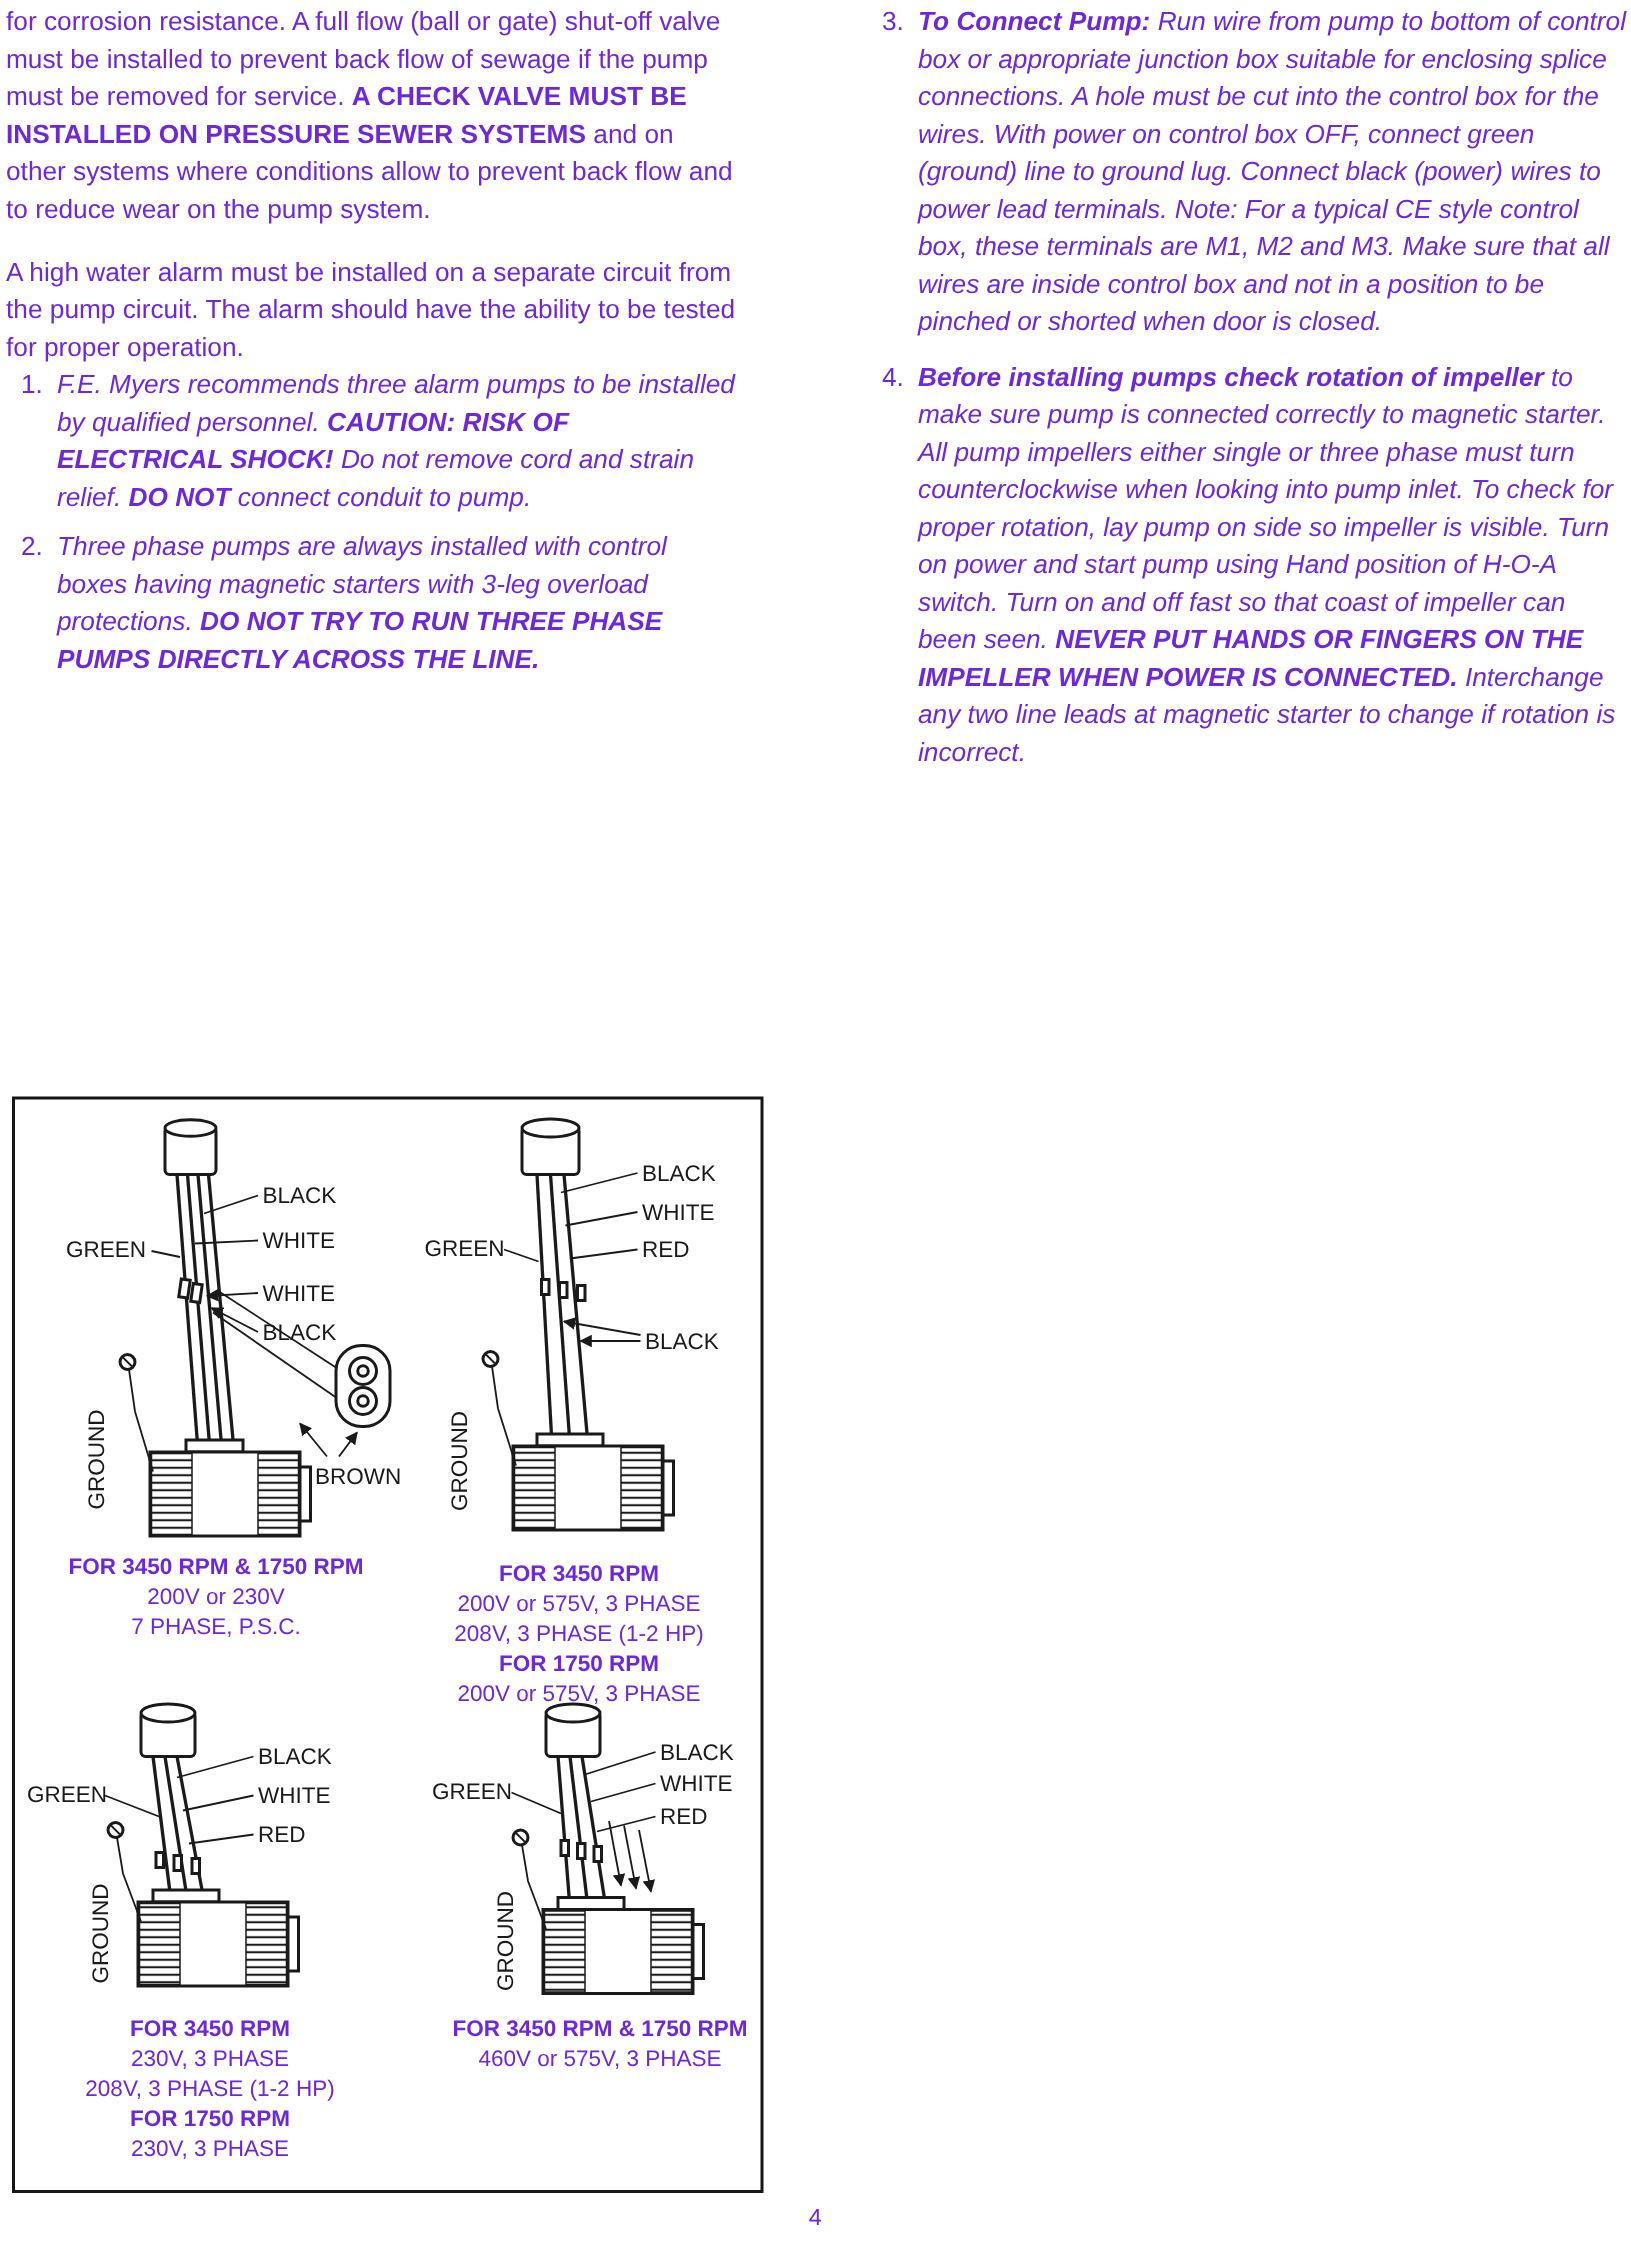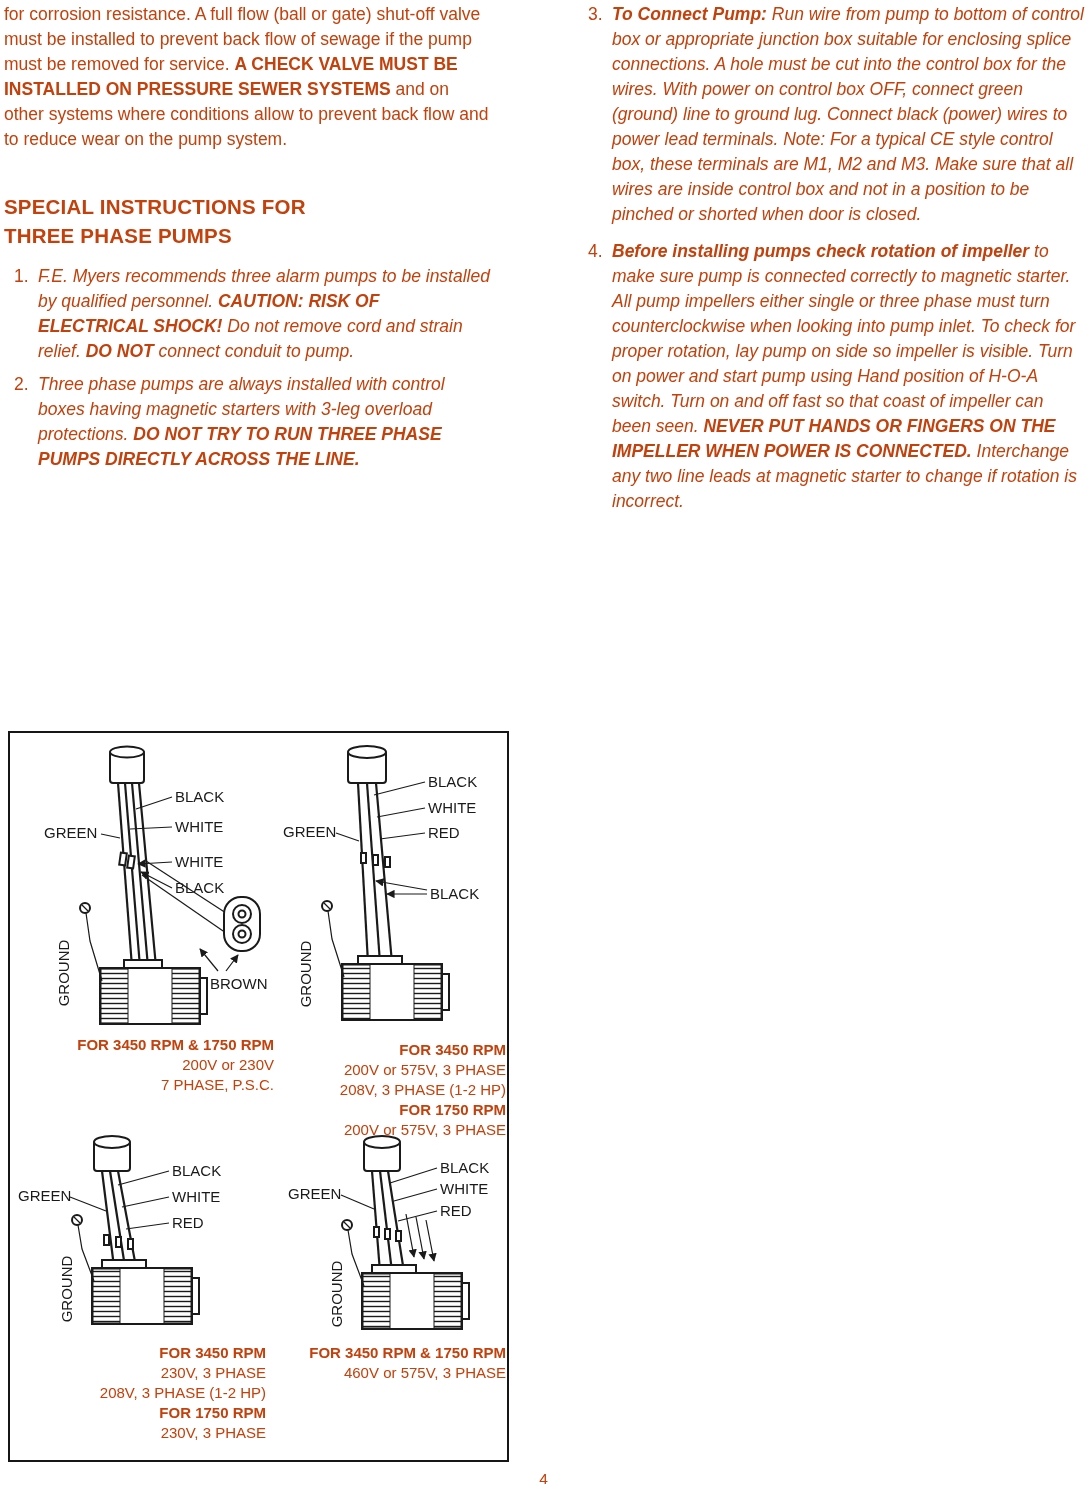--- a/index.html
+++ b/index.html
@@ -1,18 +1,18 @@
 <!DOCTYPE html>
 <html><head>
 <meta charset="utf-8">
 <style>
   html,body { margin:0; padding:0; background:#ffffff; }
   .page {
     position:relative; width:1087px; height:1494px; background:#fff;
-    font-family:"Liberation Sans", sans-serif; color:#c2410c; overflow:hidden;
+    font-family:"Liberation Sans", sans-serif; color:#6d28d9; overflow:hidden;
   }
   .col { position:absolute; top:2px; }
   .col-left  { left:4px;   width:487px; }
   .col-right { left:588px; width:497px; }
   .body-text { font-size:17.5px; line-height:25px; margin:0 0 17px 0; }
   .body-text:last-of-type { margin-bottom:0; }
   b { font-weight:bold; }
   .section-heading {
     font-size:20.5px; line-height:29px; font-weight:bold; margin:40px 0 14px 0;
     white-space:pre-line; letter-spacing:0.2px;
@@ -33,40 +33,39 @@
   .d2 { left:256px; top:8px;   width:240px; }
   .d3 { left:4px;   top:396px; width:252px; }
   .d4 { left:256px; top:396px; width:240px; }
   .diagram svg { display:block; }
   svg text { font-size:15px; fill:#1a1a1a; font-family:"Liberation Sans", sans-serif; }
   .outline { fill:#fff; stroke:#1a1a1a; stroke-width:2; }
   .wire { fill:none; stroke:#1a1a1a; stroke-width:2.2; }
   .ldr { stroke:#1a1a1a; stroke-width:1.2; fill:none; }
   .ring { fill:none; stroke:#1a1a1a; stroke-width:2; }
   .caption { text-align:center; margin-top:4px; }
-  .cap-line { font-size:15px; line-height:20px;text-align:right; }
+  .cap-line { font-size:15px; line-height:20px; }
   .cap-line.bold { font-weight:bold; }
   .d4 .caption { padding-left:28px; }
 
   .page-number {
     position:absolute; left:50%; transform:translateX(-50%);
     top:1470px; font-size:15.5px;
   }
 </style>
 </head>
 <body>
 
 <div class="page">
 
   <div class="col col-left">
     <p class="body-text"><span>for corrosion resistance. A full flow (ball or gate) shut-off valve must be installed to prevent back flow of sewage if the pump must be removed for service. </span><b>A CHECK VALVE MUST BE INSTALLED ON PRESSURE SEWER SYSTEMS</b><span> and on other systems where conditions allow to prevent back flow and to reduce wear on the pump system.</span></p>
 
-
-    <h2 class="section-heading">SPECIAL INSTRUCTIONS FOR
-THREE PHASE PUMPS</h2>
+    <p class="body-text">A high water alarm must be installed on a separate circuit from the pump circuit. The alarm should have the ability to be tested for proper operation.</p>
+
 
     <div class="num-list">
       <div class="list-item">
         <span class="num">1.</span>
         <div class="li-text"><span>F.E. Myers recommends three alarm pumps to be installed by qualified personnel. </span><b>CAUTION: RISK OF ELECTRICAL SHOCK!</b><span> Do not remove cord and strain relief. </span><b>DO NOT</b><span> connect conduit to pump.</span></div>
       </div>
       <div class="list-item">
         <span class="num">2.</span>
         <div class="li-text"><span>Three phase pumps are always installed with control boxes having magnetic starters with 3-leg overload protections. </span><b>DO NOT TRY TO RUN THREE PHASE PUMPS DIRECTLY ACROSS THE LINE.</b></div>
       </div>

